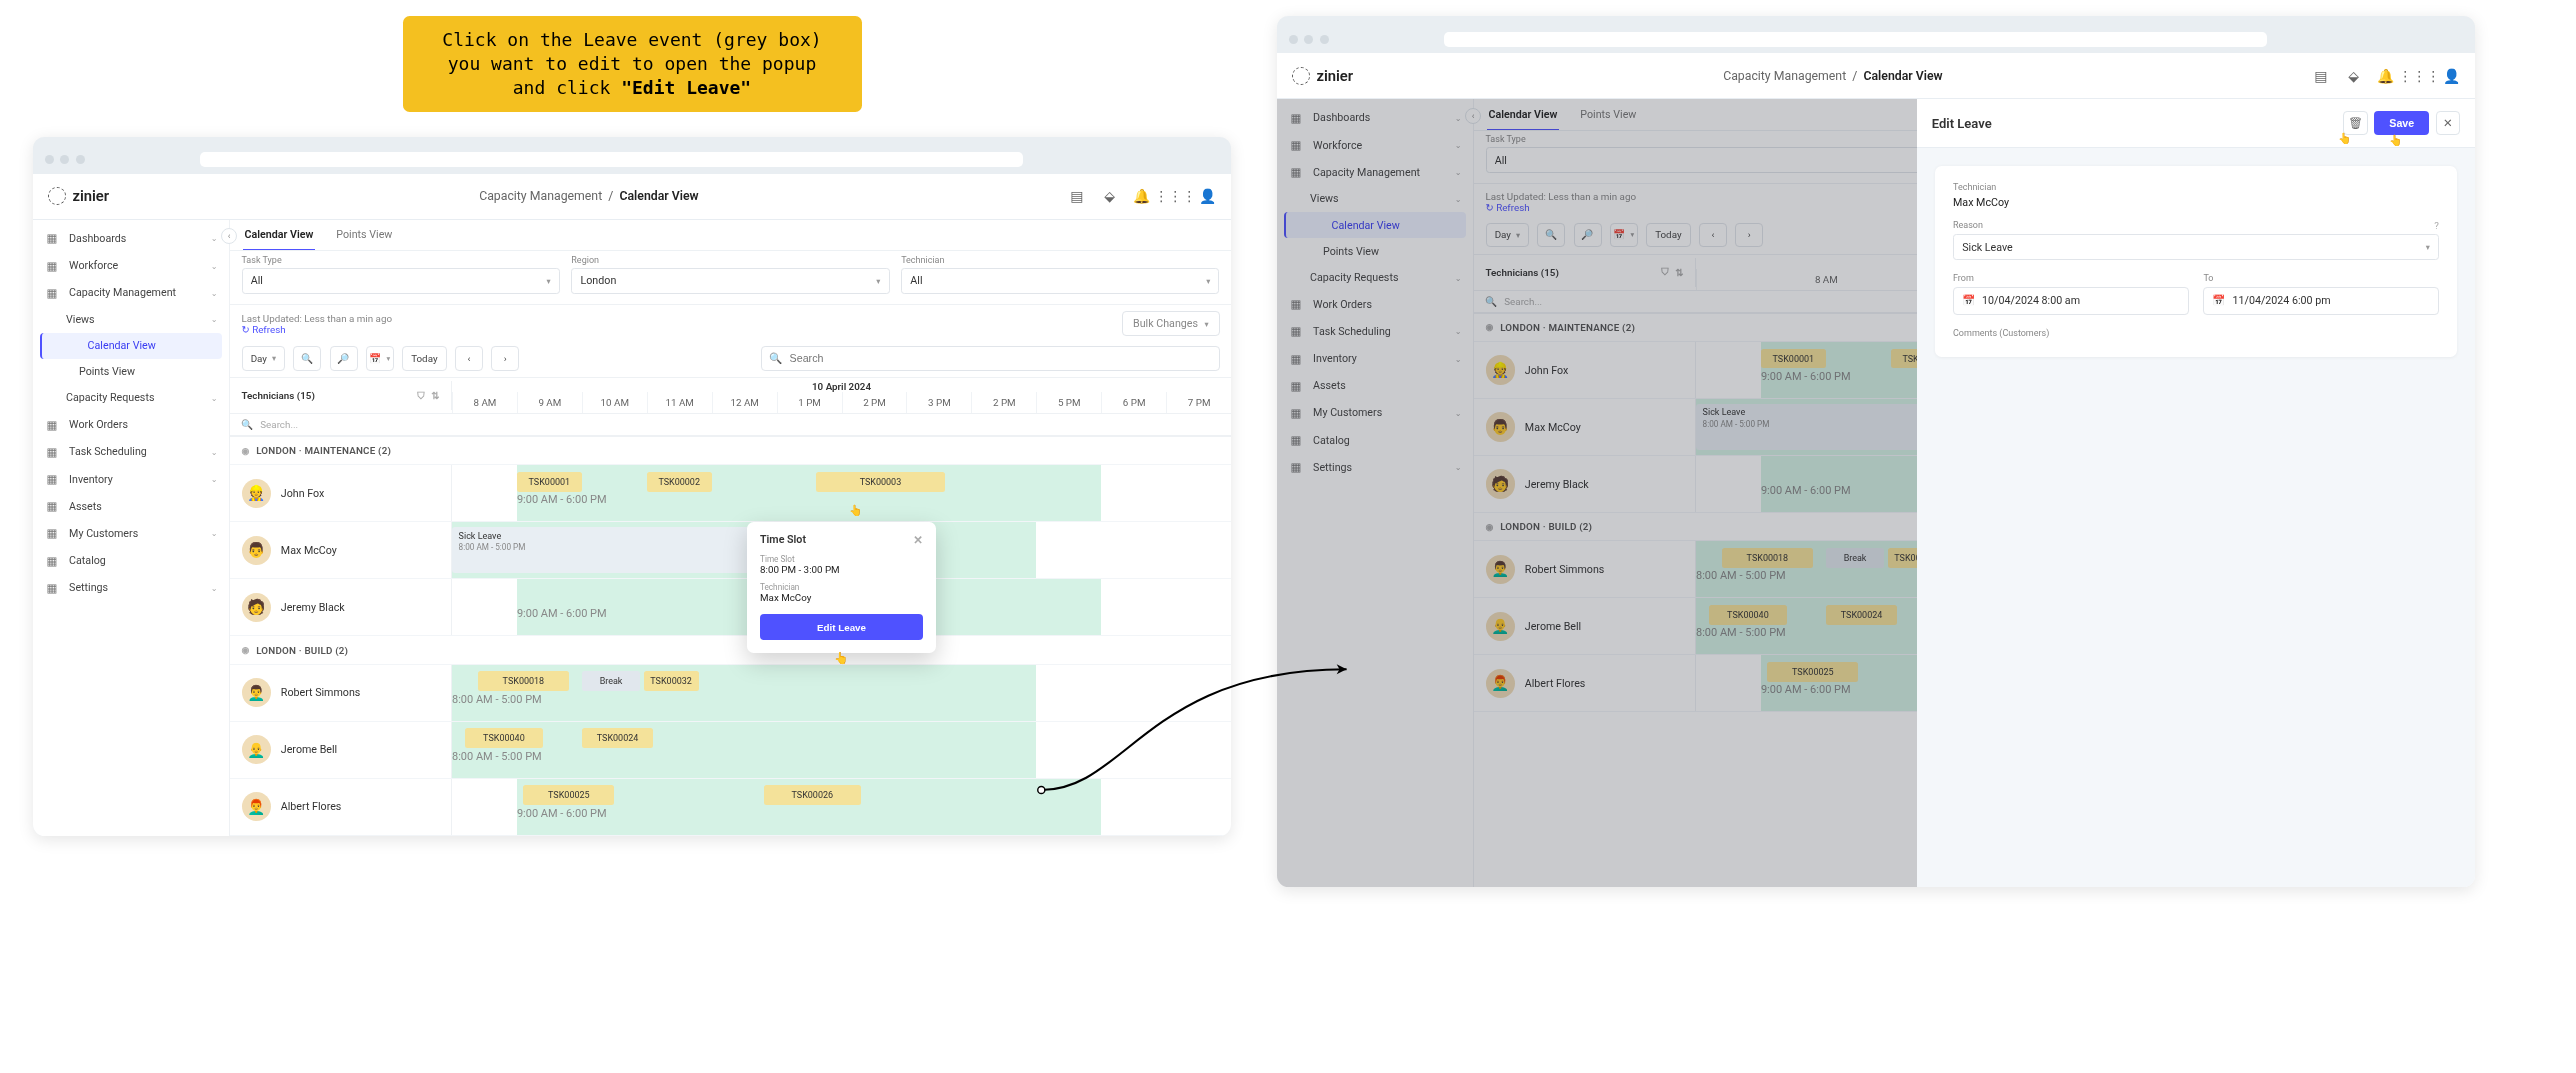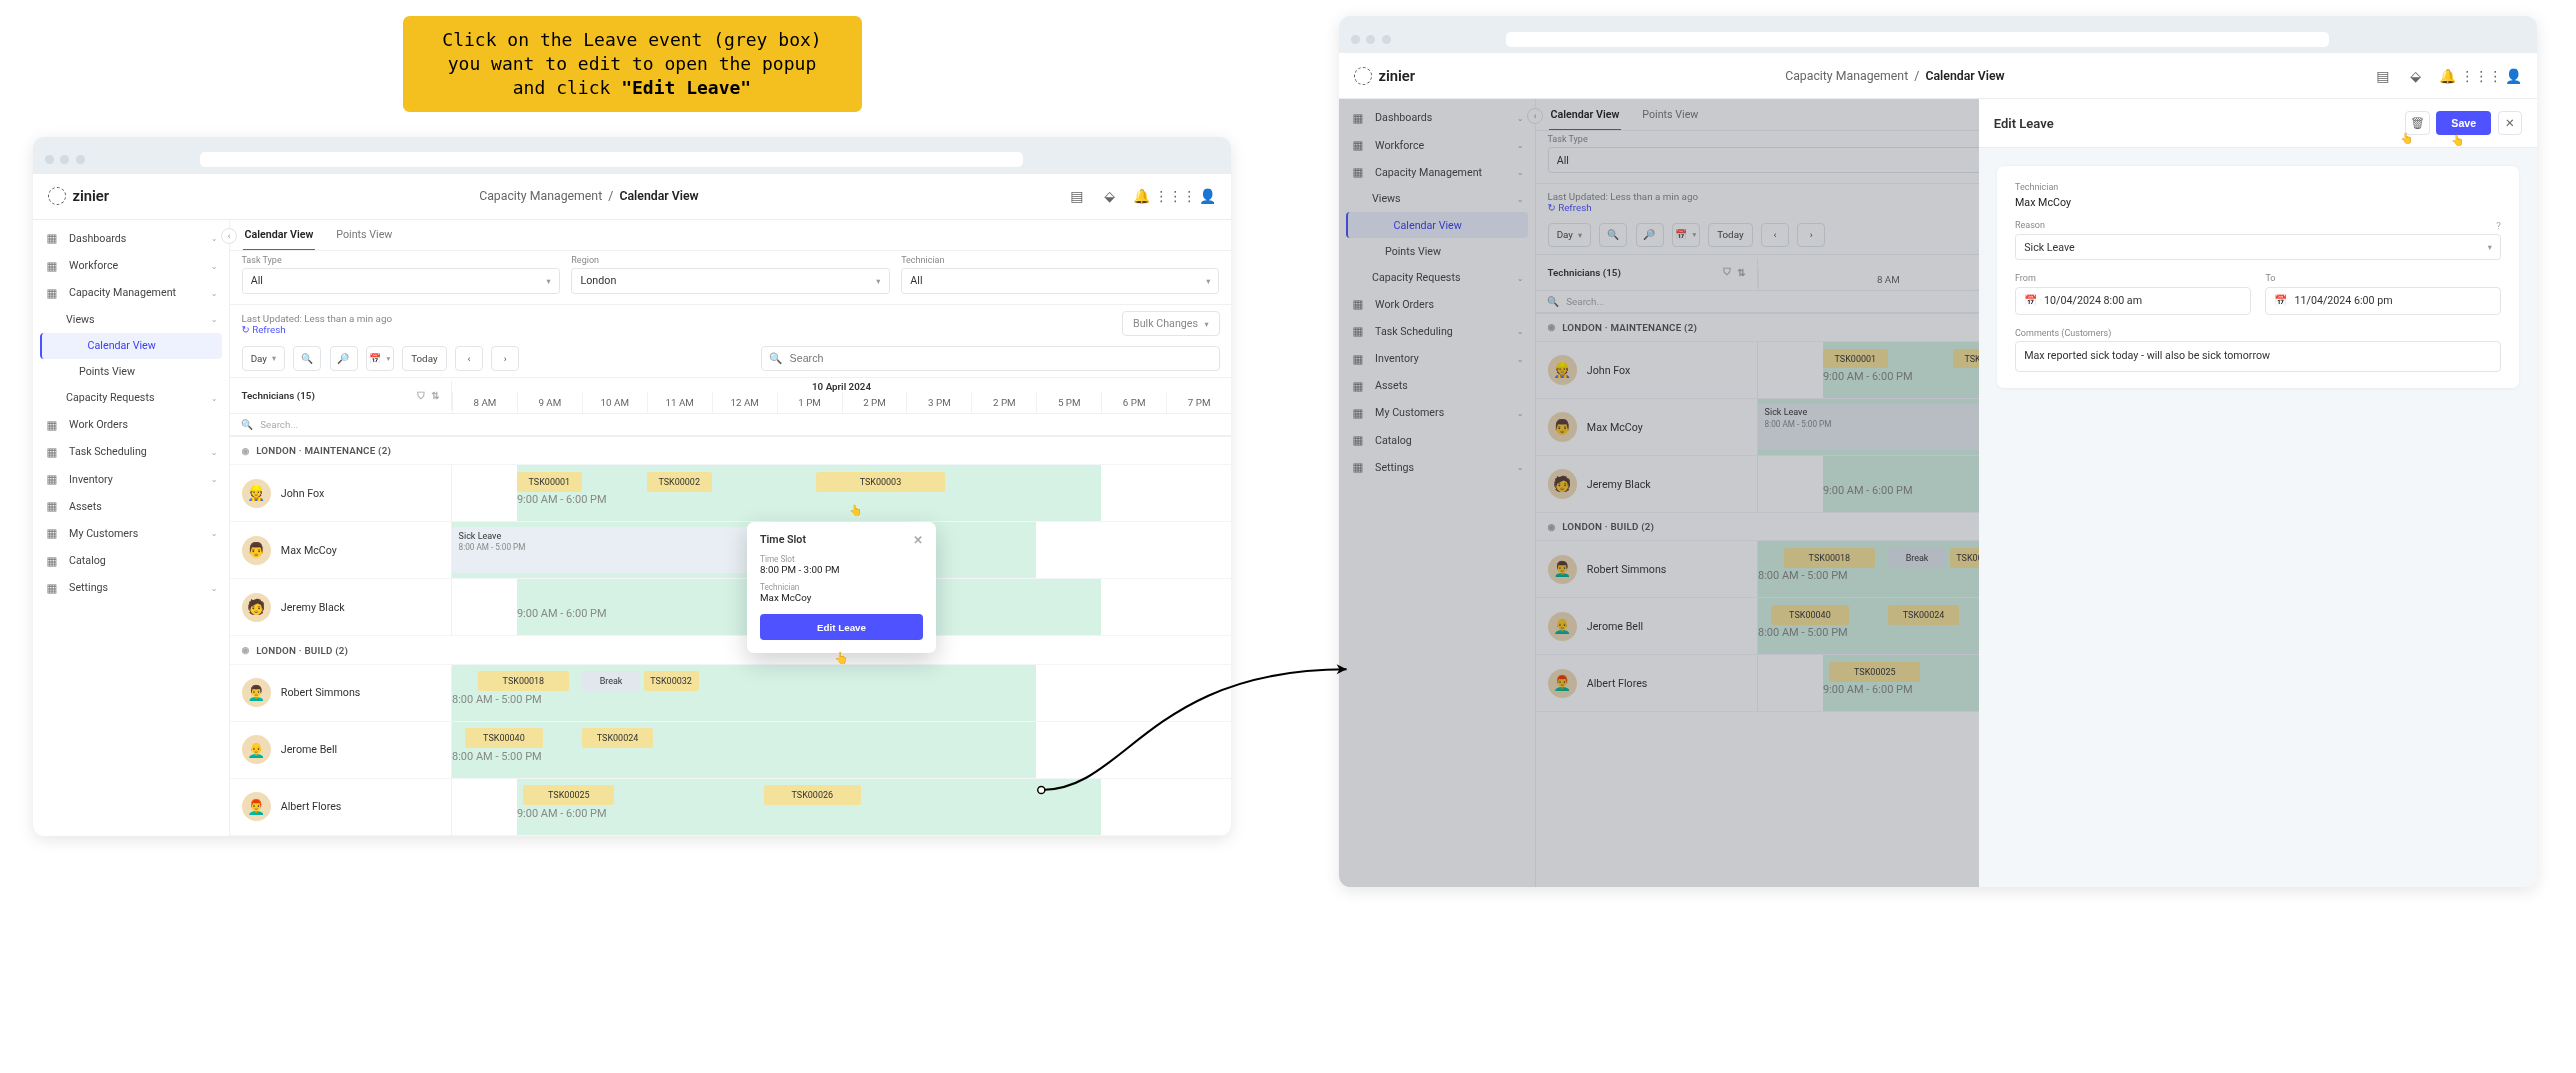--- a/index.html
+++ b/index.html
@@ -4,21 +4,21 @@
 <style>
   * { box-sizing: border-box; margin: 0; padding: 0; }
   body {
     font-family: -apple-system, BlinkMacSystemFont, "Segoe UI", Roboto, Helvetica, Arial, sans-serif;
     background: #ffffff;
     font-size: 10.7px;
     color: #333;
     padding: 16.4px 33px;
     min-width: 2576px;
   }
-  .stage { display: flex; align-items: flex-start; gap: 108px; }
+  .stage { display: flex; align-items: flex-start; gap: 46px; }
   .block { flex: 0 0 auto; width: 1198px; }
   .callout {
     background: #f4c020;
     color: #000;
     font-family: ui-monospace, "SFMono-Regular", Menlo, monospace;
     font-size: 18px;
     padding: 11.5px 24.6px;
     border-radius: 6.6px;
     text-align: center;
     max-width: 459px;
@@ -956,23 +956,20 @@
                 <div>
                   <div class="f-lbl">To</div>
                   <div class="dt-input">
                     <span>📅</span>
                     <span>11/04/2024 6:00 pm</span>
                   </div>
                 </div>
               </div>
 
               <div class="f-lbl">Comments (Customers)</div>
-              <div class="textarea">
-                <span>Max reported sick today - will also be sick tomorrow</span>
-              </div>
             </div>
           </div>
 
         </div>
       </div>
     </div>
   </div>
 
 </div>
 

